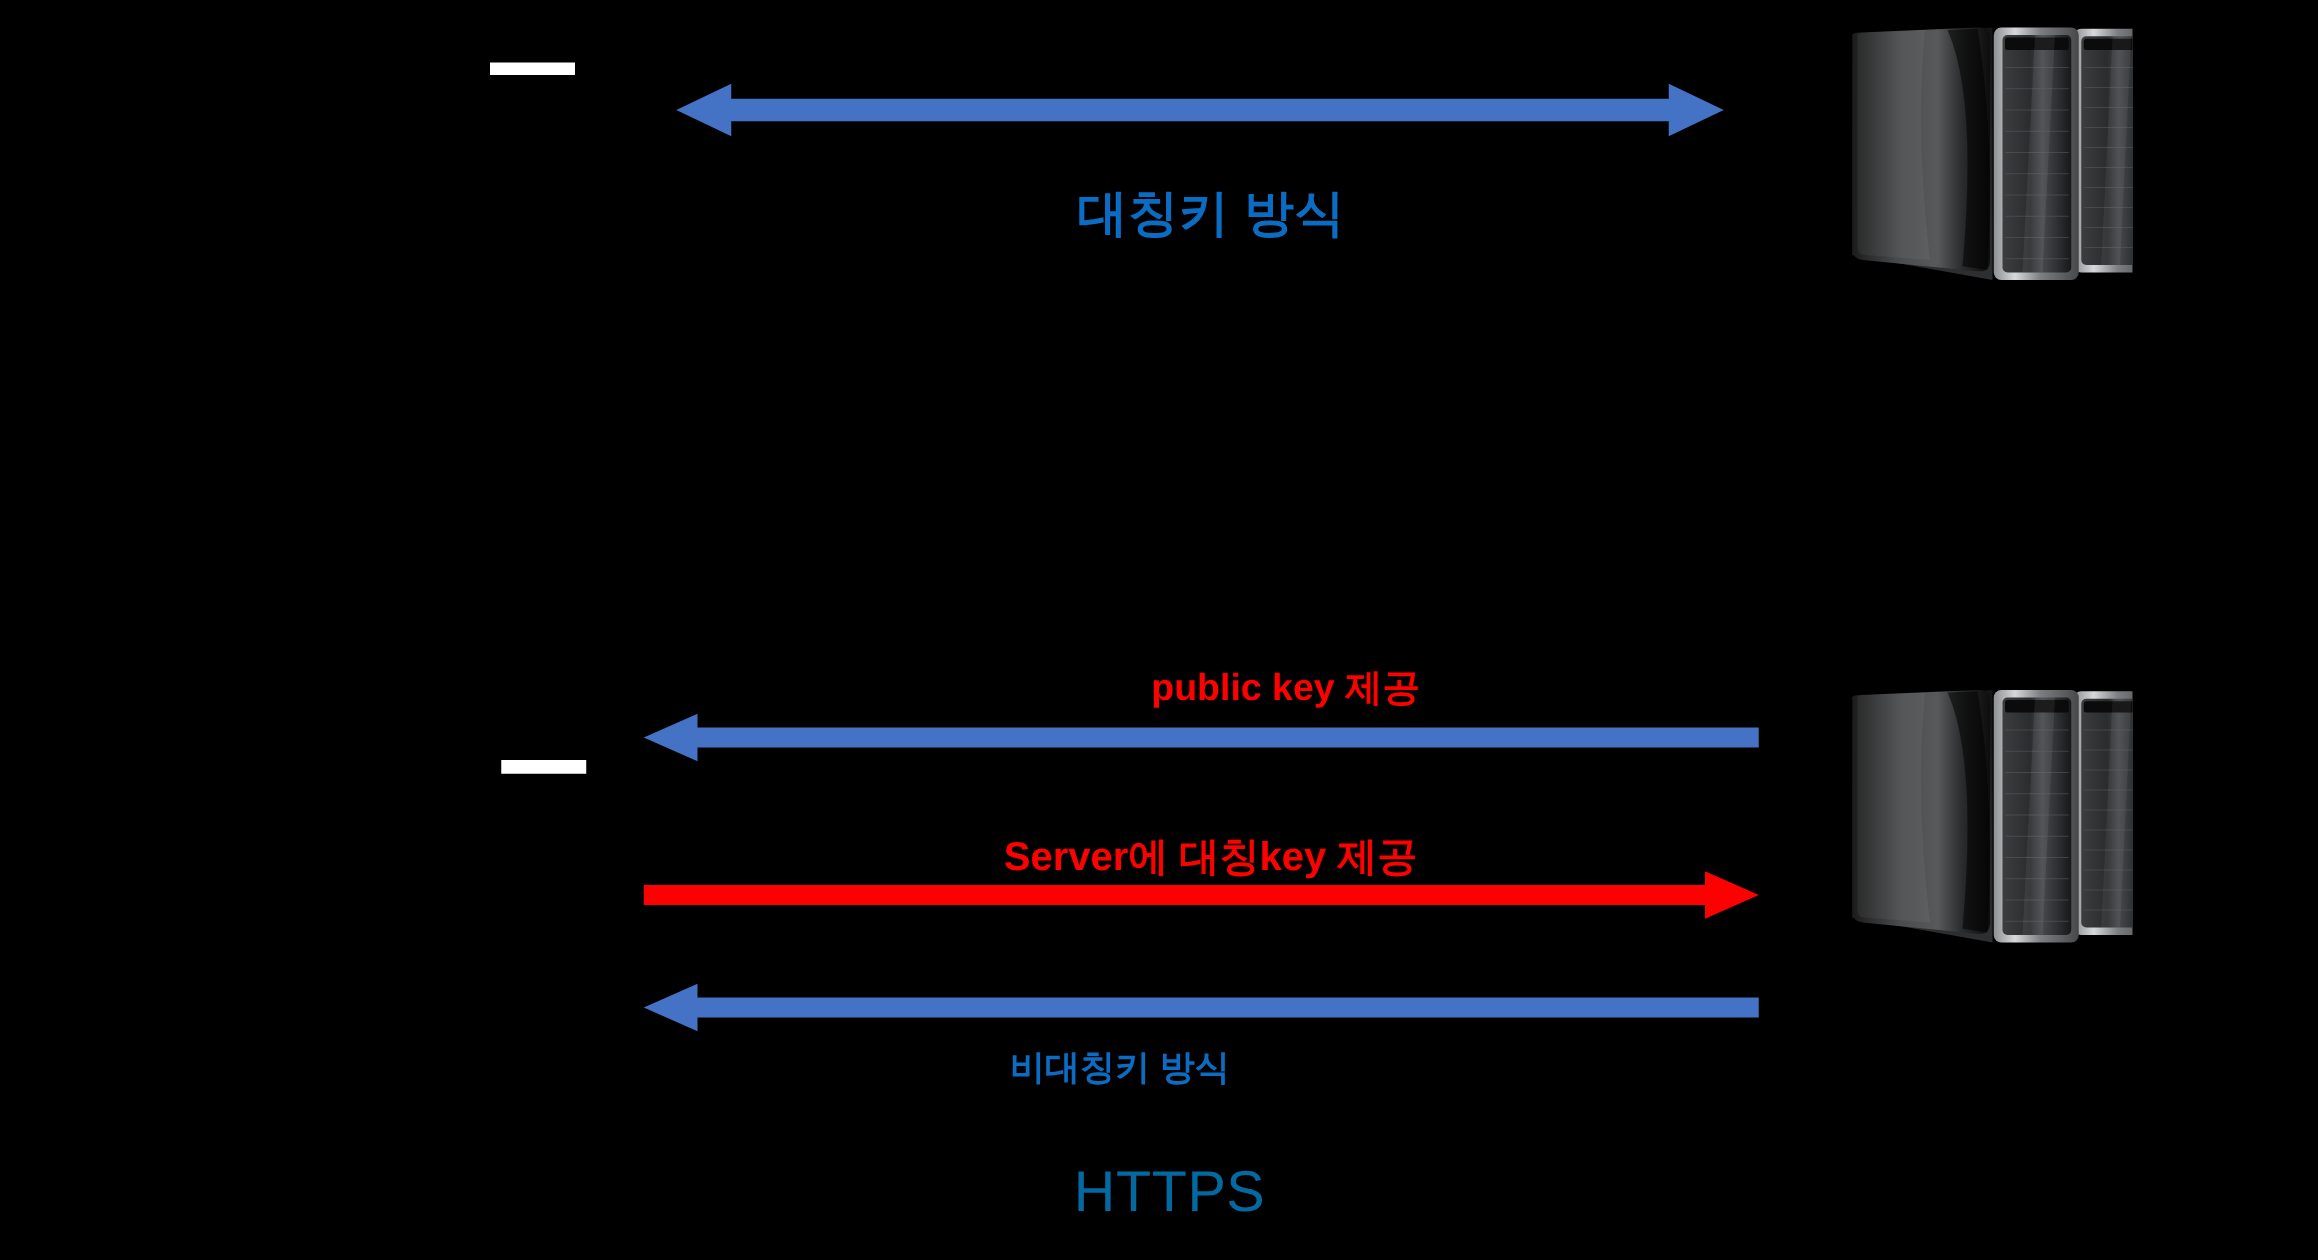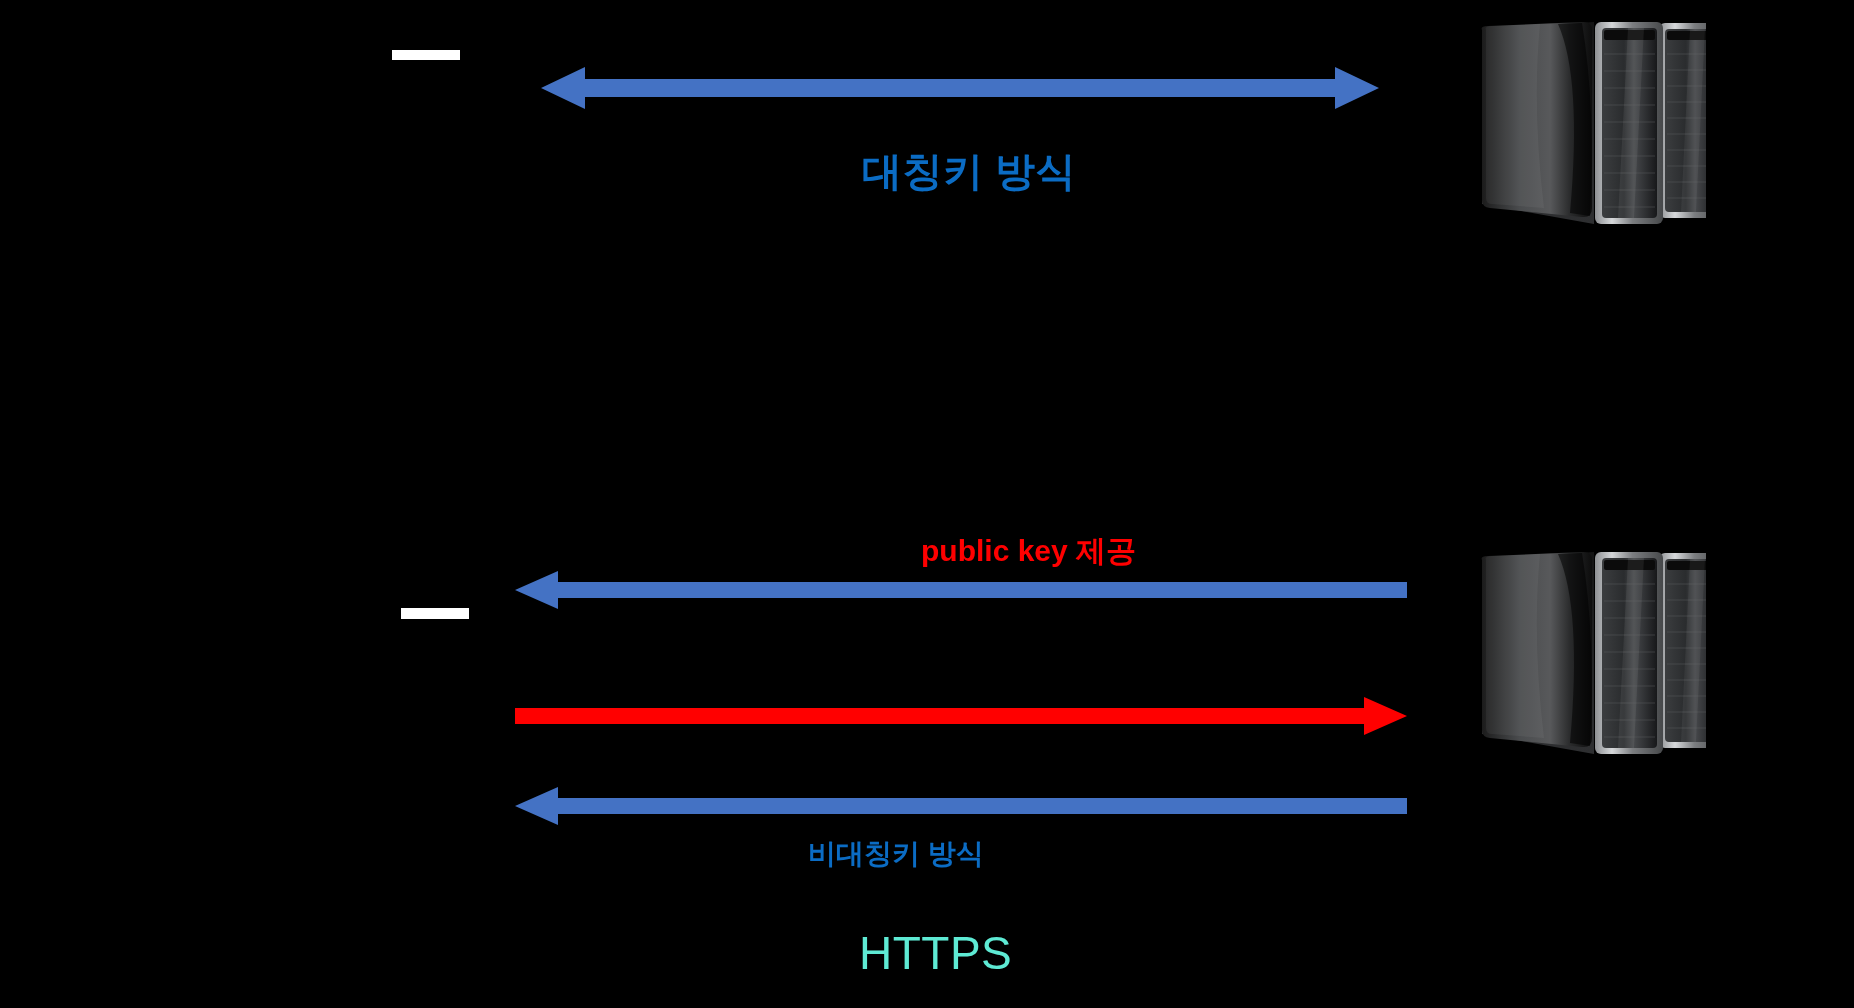--- a/index.html
+++ b/index.html
@@ -43,21 +43,21 @@
     font-size: 32px;
   }
   #label-asymmetric {
     left: 808px; top: 840px;
     font-size: 28px;
   }
   #label-https {
     left: 859px; top: 930px;
     font-size: 46px;
     font-weight: normal;
-    color: #5eead4;
+    color: #0369a1;
     letter-spacing: 0.5px;
   }
 
   
   .client-bar {
     position: absolute;
     background: #FFFFFF;
   }
   #client-bar-top    { left: 392px; top: 50px;  width: 68px; height: 10px; }
   #client-bar-bottom { left: 401px; top: 608px; width: 68px; height: 11px; }
@@ -184,20 +184,21 @@
   </div>
 
   <div class="client-bar" id="client-bar-bottom"></div>
 
   <div class="label label-red" id="label-public-key">public key 제공</div>
 
   <svg class="arrow-svg" id="arrow-public-key" style="left:508px; top:568px;" width="906" height="46">
     <polygon points="7,22 50,3 50,14 899,14 899,30 50,30 50,41" fill="#4472C4"></polygon>
   </svg>
 
+  <div class="label label-red" id="label-session-key">Server에 대칭key 제공</div>
 
   <svg class="arrow-svg" id="arrow-session-key" style="left:508px; top:694px;" width="906" height="46">
     <polygon points="7,14 856,14 856,3 899,22 856,41 856,30 7,30" fill="#FF0000"></polygon>
   </svg>
 
   <svg class="arrow-svg" id="arrow-encrypted-response" style="left:508px; top:784px;" width="906" height="46">
     <polygon points="7,22 50,3 50,14 899,14 899,30 50,30 50,41" fill="#4472C4"></polygon>
   </svg>
 
   <div class="label label-blue" id="label-asymmetric">비대칭키 방식</div>

